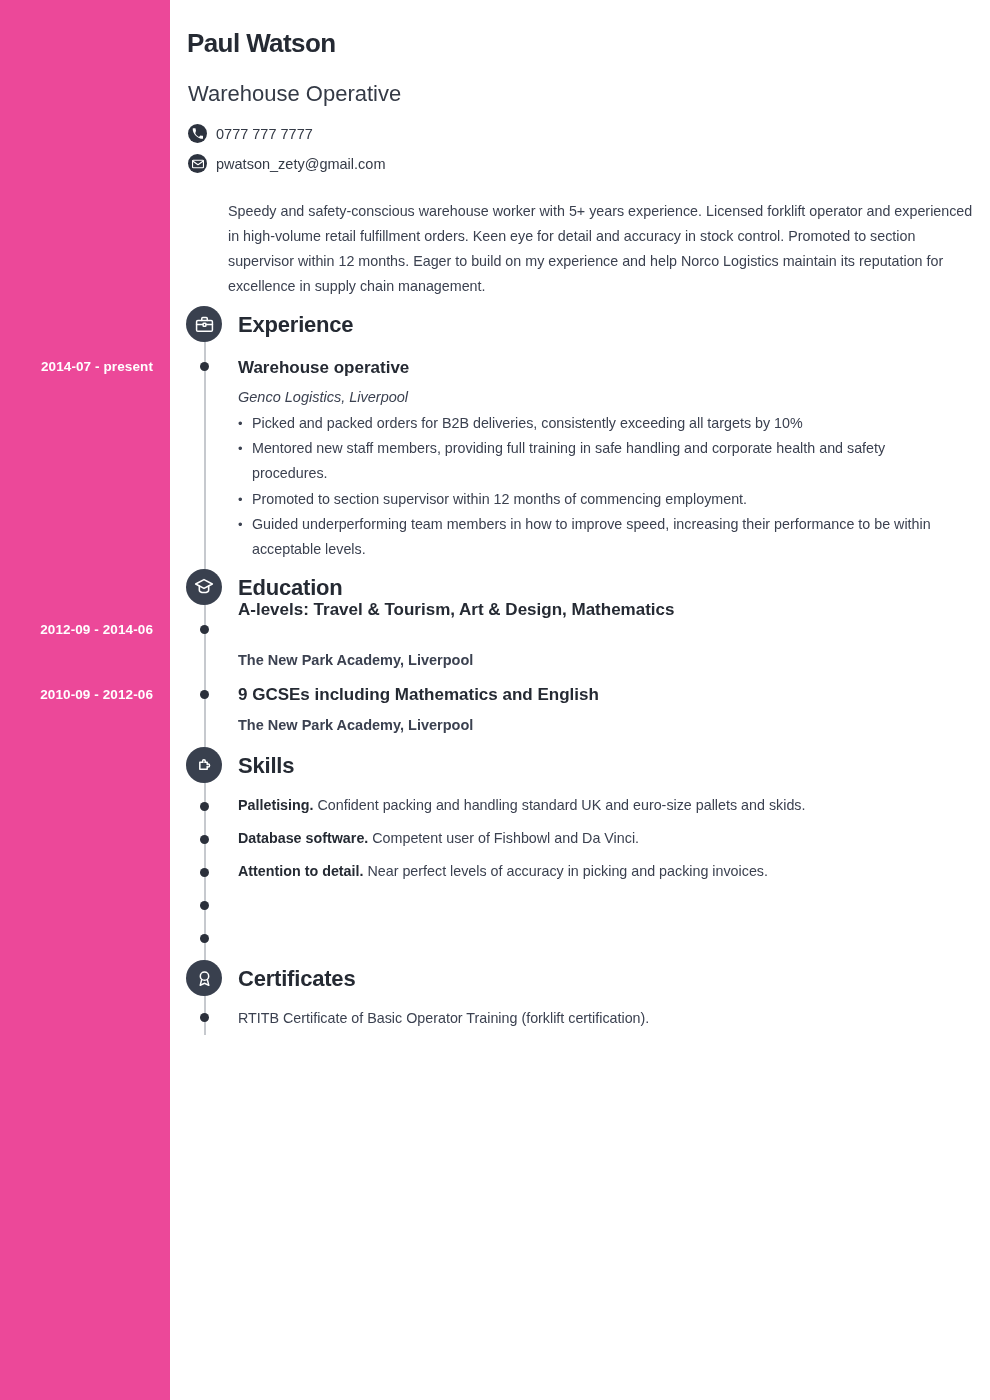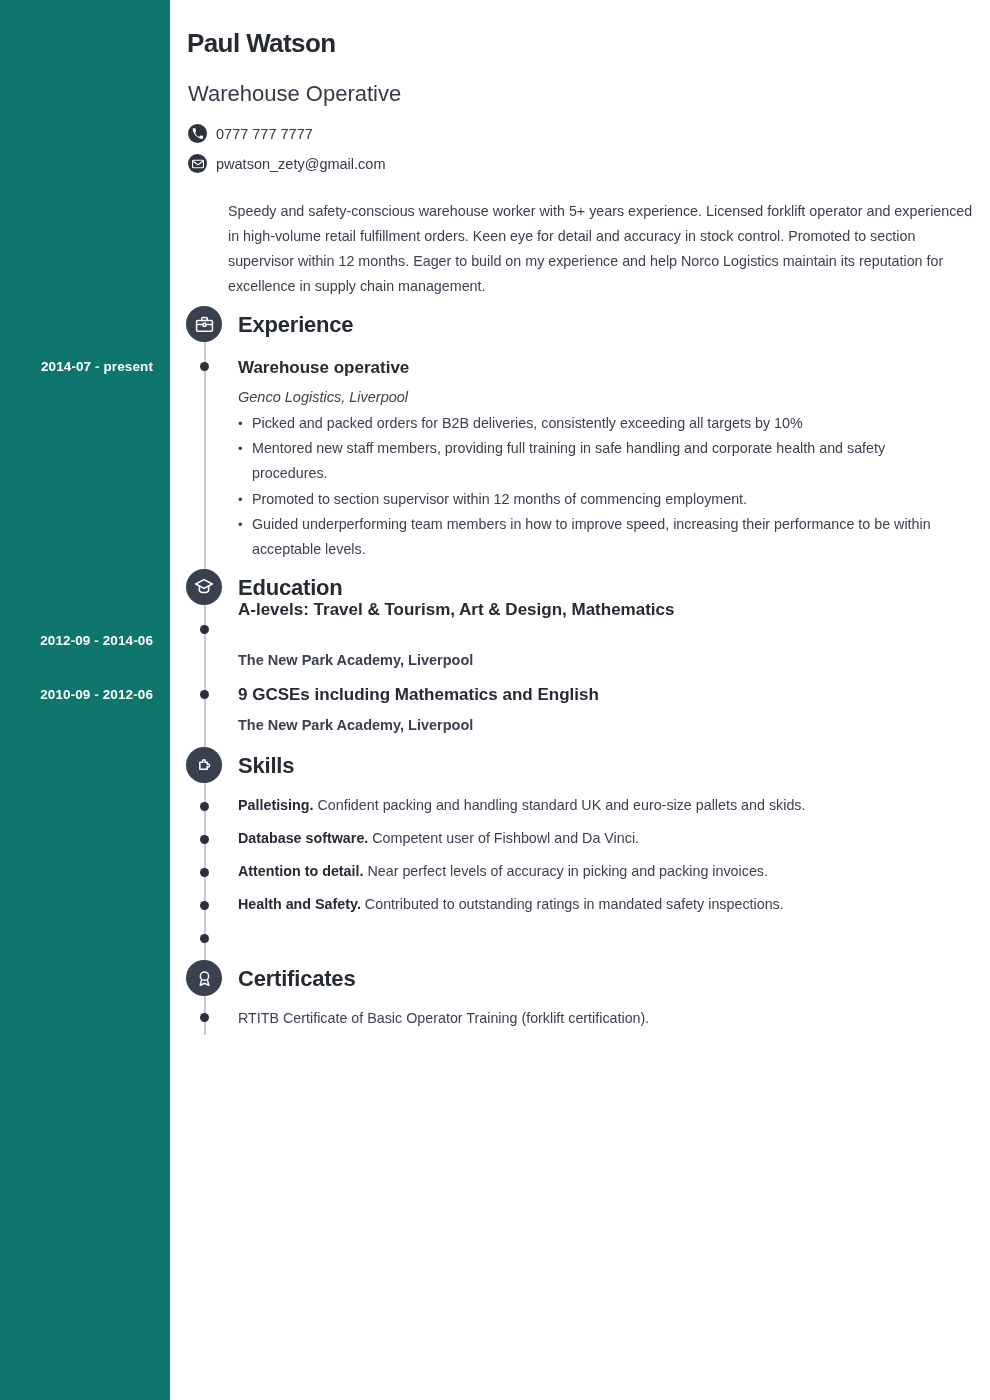--- a/index.html
+++ b/index.html
@@ -7,21 +7,21 @@
   body {
     font-family:"Liberation Sans", sans-serif;
     background:#ffffff;
     color:#2b303b;
     position:relative;
     overflow:hidden;
   }
   #sidebar {
     position:absolute; left:0; top:0;
     width:170px; height:1400px;
-    background:#0f766e;
+    background:#ec4899;
   }
   .side-date {
     position:absolute;
     right:17px;
     width:150px;
     text-align:right;
     color:#ffffff;
     font-size:13.5px;
     font-weight:bold;
     letter-spacing:0.1px;
@@ -130,21 +130,21 @@
     position:absolute; left:68px;
     font-size:14.3px; color:#3b4150;
   }
   svg { display:block; }
 </style>
 </head>
 <body>
 
 <div id="sidebar">
   <div class="side-date" style="top:359px;">2014-07 - present</div>
-  <div class="side-date" style="top:622px;margin-top:11px;">2012-09 - 2014-06</div>
+  <div class="side-date" style="top:622px;">2012-09 - 2014-06</div>
   <div class="side-date" style="top:687px;">2010-09 - 2012-06</div>
 </div>
 
 <div id="main">
 
   <div class="name">Paul Watson</div>
   <div class="job-title">Warehouse Operative</div>
 
   <div class="contact-row" id="contact-phone">
     <span class="c-ico">
@@ -221,23 +221,20 @@
   <div class="skill-row" style="top:830px;">
     <b>Database software.</b><span> Competent user of Fishbowl and Da Vinci.</span>
   </div>
 
   <div class="dot" style="top:868px;"></div>
   <div class="skill-row" style="top:863px;">
     <b>Attention to detail.</b><span> Near perfect levels of accuracy in picking and packing invoices.</span>
   </div>
 
   <div class="dot" style="top:901px;"></div>
-  <div class="skill-row" style="top:896px;">
-    <b>Health and Safety.</b><span> Contributed to outstanding ratings in mandated safety inspections.</span>
-  </div>
 
   <div class="dot" style="top:934px;"></div>
 
   <div class="sec-ico" style="top:960px;">
     <svg width="19" height="19" viewBox="0 0 24 24" fill="none" stroke="#ffffff" stroke-width="1.9" stroke-linecap="round" stroke-linejoin="round">
       <circle cx="12" cy="9" r="5.3"></circle>
       <path d="M8.4 13.4L6.6 20.6l5.4-2.6 5.4 2.6-1.8-7.2"></path>
     </svg>
   </div>
   <div class="sec-title" style="top:966px;">Certificates</div>

